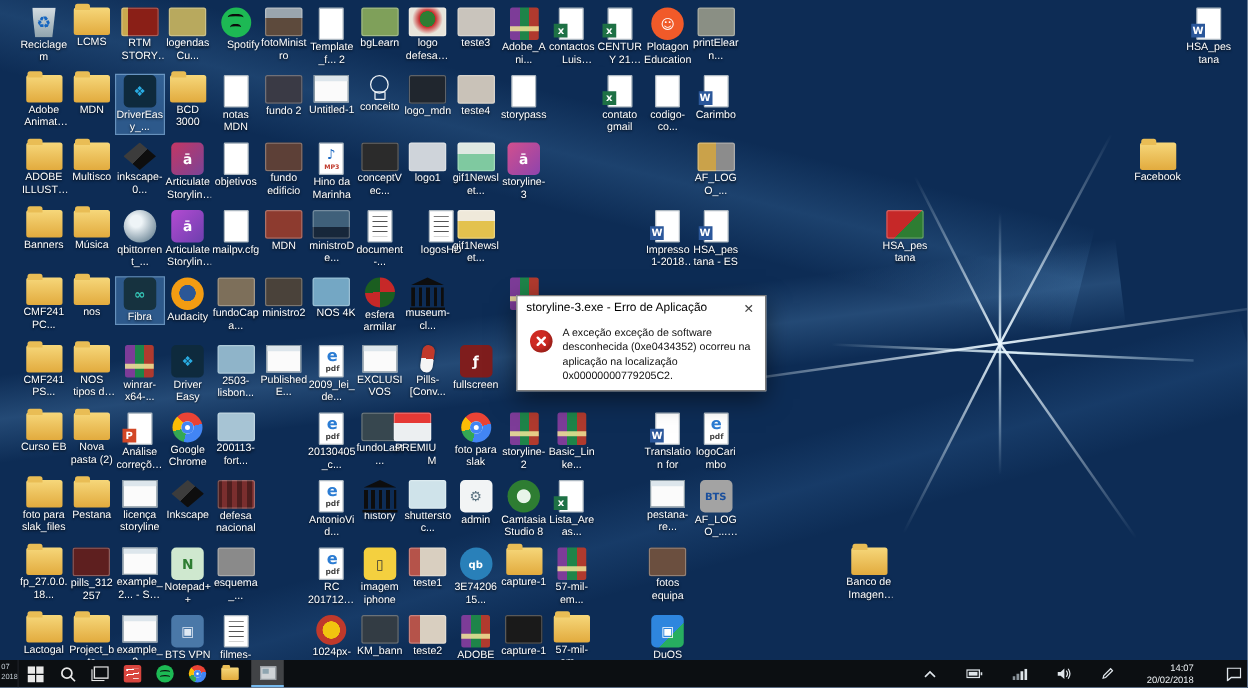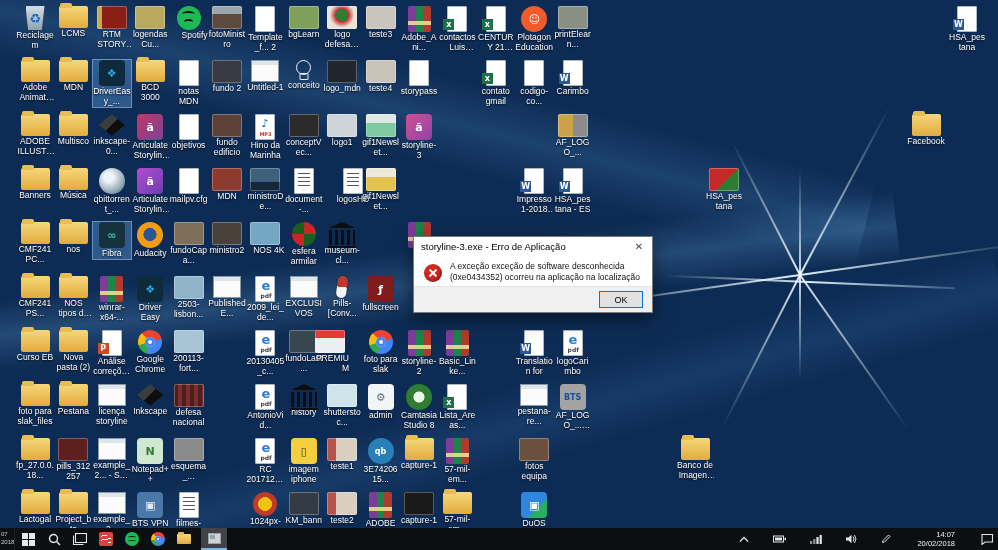--- a/index.html
+++ b/index.html
@@ -79,21 +79,21 @@
         border-right:13px solid transparent; border-bottom:6px solid #0d0d0d; }
   .k-building::after { content:""; position:absolute; bottom:-3px; left:-1px; right:-1px; height:2px; background:#0d0d0d; }
   .k-pill { width:10px; height:22px; border-radius:5px; transform:rotate(8deg);
         background:linear-gradient(#c0392b 50%,#f5f5f5 50%); box-shadow:0 0 2px rgba(0,0,0,.5); }
   .k-bulb { width:15px; height:15px; border:1.5px solid #eef3f7; border-radius:50%; margin-bottom:6px; }
   .k-bulb::after { content:""; position:absolute; left:50%; transform:translateX(-50%); bottom:-6px;
         width:7px; height:5px; border:1.5px solid #eef3f7; border-radius:1px; }
   .k-app { width:26px; height:26px; border-radius:4px; background:#556; font-size:11px; }
 
   
-  .dialog { position:absolute; left:413px; top:236px; width:240px; height:77px; background:#fff;
+  .dialog { position:absolute; left:413px; top:236px; width:200px; height:77px; background:#fff;
         border:1px solid #7a7a7a; box-shadow:0 6px 18px rgba(0,0,0,.5); z-index:50; font-family:"Liberation Sans",sans-serif; }
   .dialog-title { height:19px; display:flex; align-items:center; padding-left:7px; font-size:9.5px; color:#000; }
   .dialog-close { position:absolute; top:0; right:0; width:26px; height:19px; display:flex; align-items:center;
         justify-content:center; font-size:10px; color:#444; cursor:pointer; }
   .dialog-body { display:flex; padding:5px 8px 0 10px; gap:8px; }
   .err-icon { flex:0 0 auto; width:18px; height:18px; border-radius:50%; background:#ce2a22; position:relative; margin-top:3px;
         box-shadow:inset -2px -2px 3px rgba(0,0,0,.25); }
   .err-icon::before, .err-icon::after { content:""; position:absolute; left:50%; top:50%; width:10px; height:2px;
         background:#fff; border-radius:1px; }
   .err-icon::before { transform:translate(-50%,-50%) rotate(45deg); }
@@ -662,23 +662,20 @@
       </div>
     </div>
 
   <div class="dialog">
     <div class="dialog-title">storyline-3.exe - Erro de Aplicação</div>
     <div class="dialog-close">✕</div>
     <div class="dialog-body">
       <div class="err-icon"></div>
       <div class="dialog-msg">A exceção exceção de software desconhecida (0xe0434352) ocorreu na aplicação na localização 0x00000000779205C2.</div>
     </div>
-    <div class="dialog-buttons">
-      <div class="ok-btn">OK</div>
-    </div>
   </div>
 
   <div class="taskbar">
     <div class="tb-edge">
       <span>07</span>
       <span>2018</span>
     </div>
     <div class="tb-btn">
       <svg width="13" height="13" viewBox="0 0 13 13">
         <rect x="0" y="0" width="6" height="6" fill="#e8e8e8"></rect>

